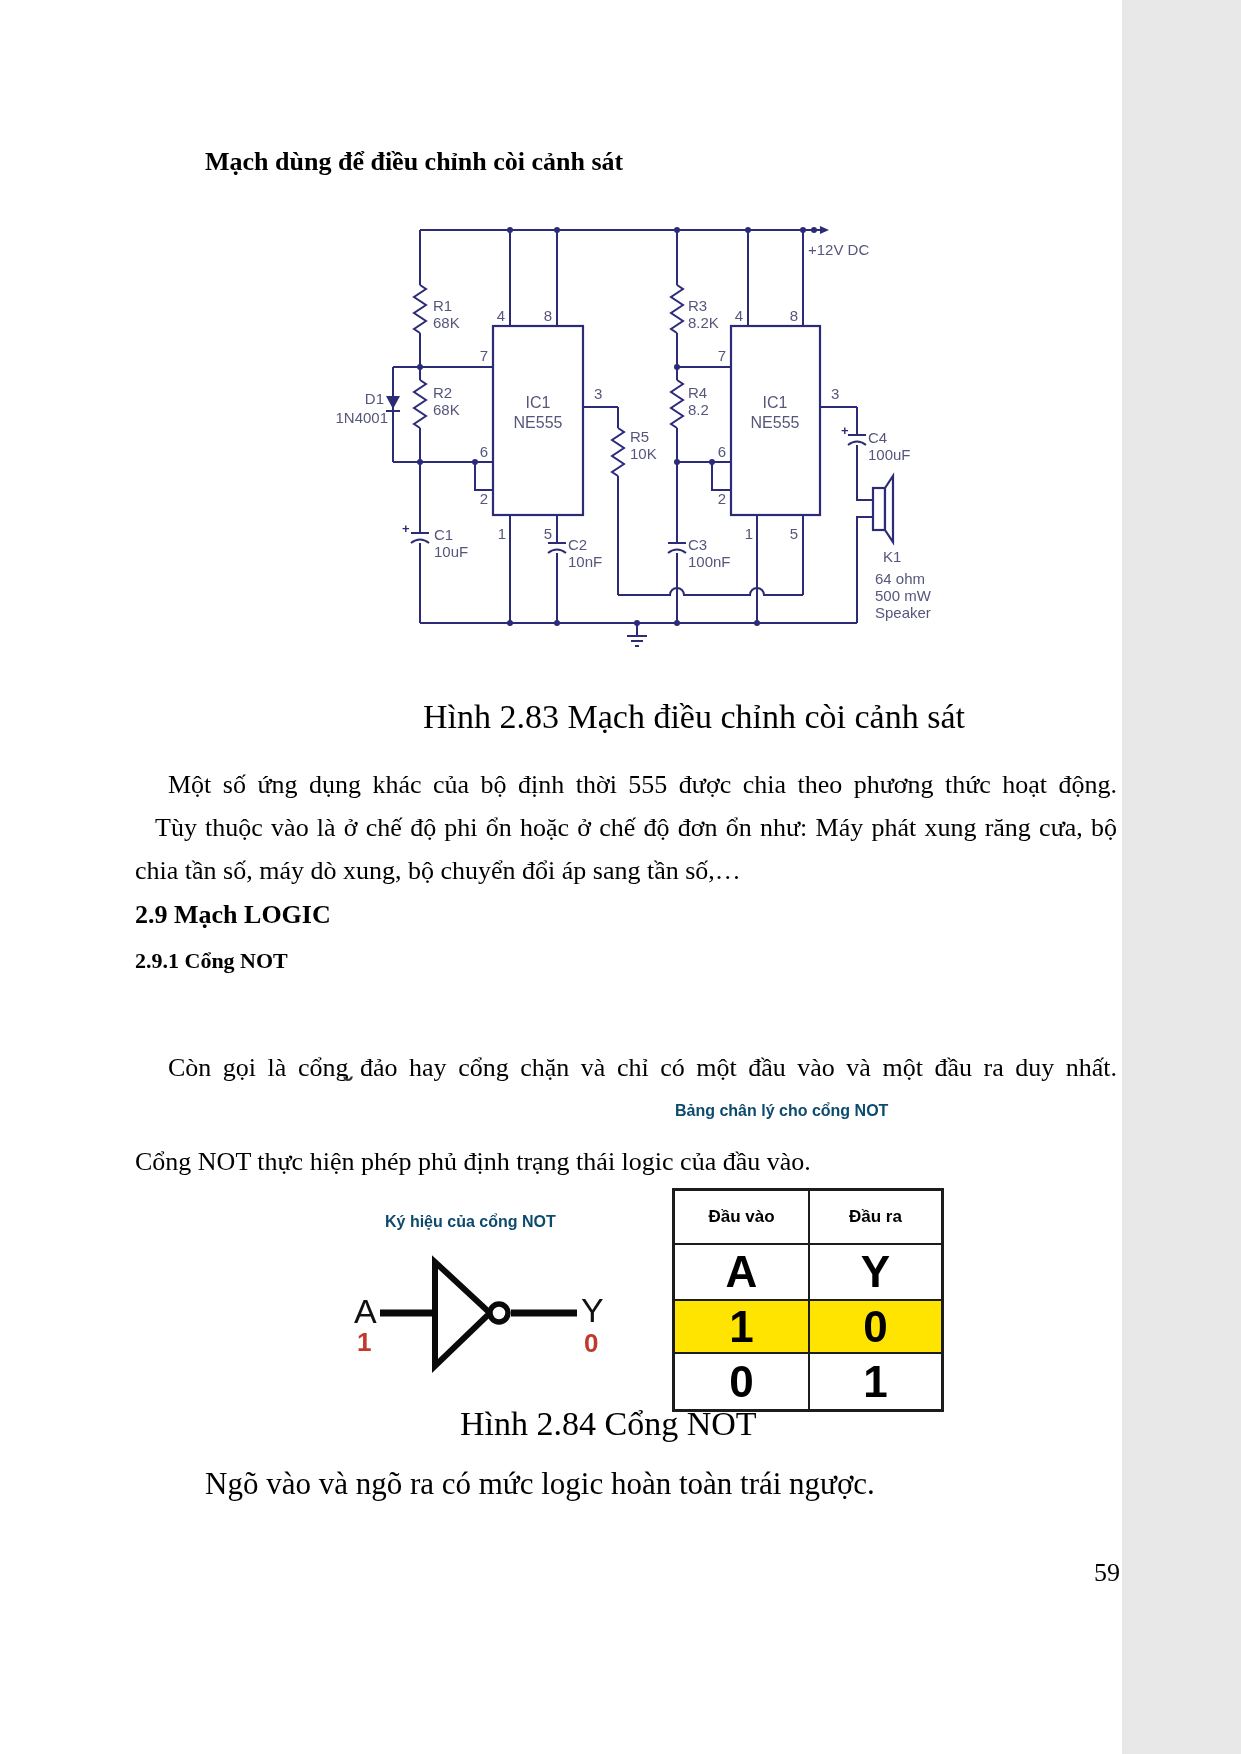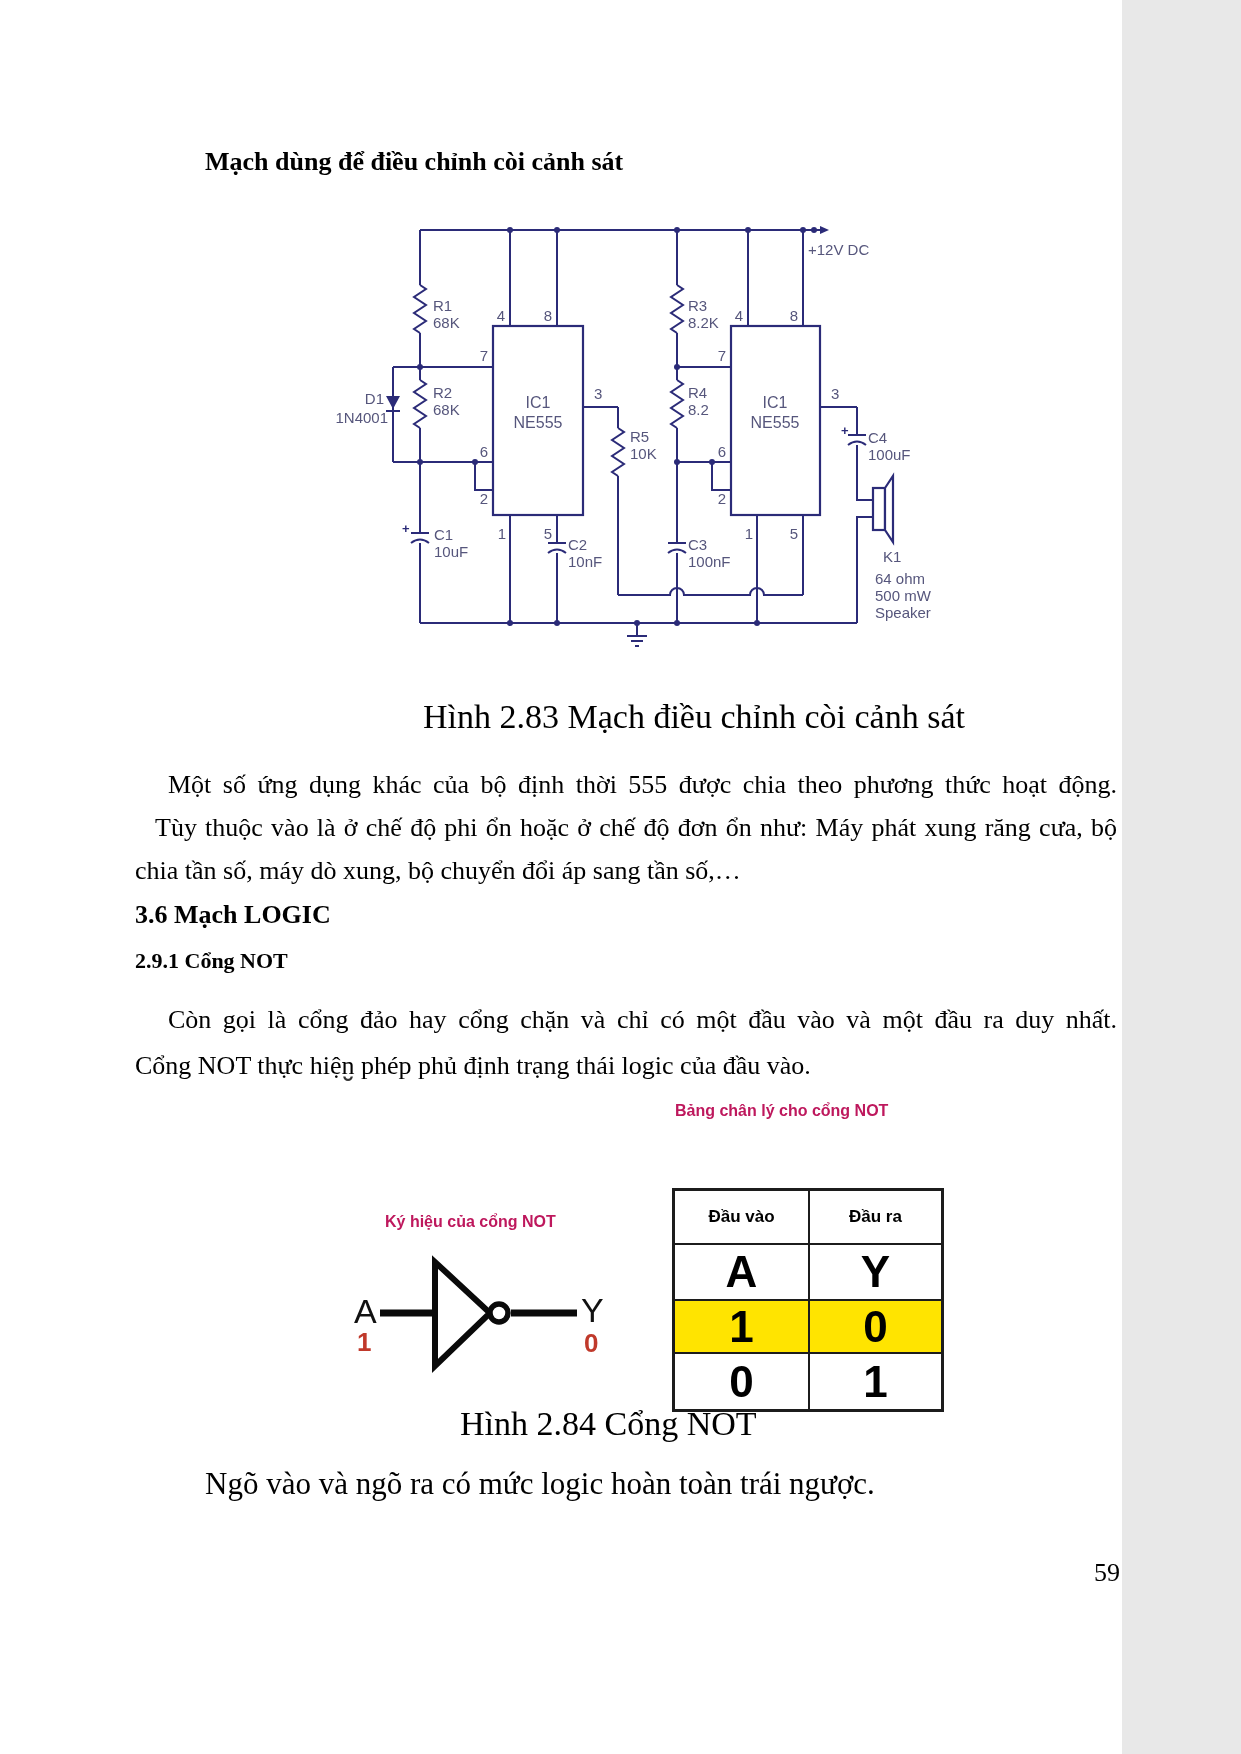--- a/index.html
+++ b/index.html
@@ -9,37 +9,37 @@
   .h-main{left:205px;top:145px;font-size:26px;font-weight:bold;line-height:34px;}
   .h-sec{left:135px;top:898px;font-size:26px;font-weight:bold;line-height:34px;}
   .h-sub{left:135px;top:944px;font-size:22px;font-weight:bold;line-height:34px;}
   .caption{font-size:34px;line-height:34px;}
   .cap283{left:423px;top:700px;}
   .cap284{left:460px;top:1407px;}
   .para{font-size:26px;}
   .p1{left:135px;top:763px;width:982px;}
   .p1 .pl{height:43px;line-height:43px;}
   .p2{left:135px;top:997px;width:982px;}
-  .p2 .pl{height:46px;line-height:46px;}
+  .p2 .pl{height:46px;line-height:46px;margin-top:48px;}
   .jline{text-align:justify;text-align-last:justify;margin-left:20px;}
   .ind{margin-left:33px;width:949px;}
   .p3{left:205px;top:1467px;font-size:31px;line-height:34px;}
   .pagenum{left:1094px;top:1556px;font-size:26px;line-height:34px;text-align:center;}
   .stray{left:344px;top:1072px;font-family:"Liberation Sans",sans-serif;
          font-size:28px;font-weight:bold;color:#333;}
   
   .circuit{left:300px;top:180px;}
   .cw{stroke:#2b2b78;stroke-width:2;fill:none;}
   .cwd{fill:#2b2b78;stroke:none;}
   .cbox{fill:#ffffff;stroke:#2b2b78;stroke-width:2.2;}
   .ctxt{font-family:"Liberation Sans","DejaVu Sans",sans-serif;font-size:15px;fill:#56567c;}
   .ctxt-ic{font-family:"Liberation Sans","DejaVu Sans",sans-serif;font-size:16px;fill:#56567c;}
   .cplus{font-family:"Liberation Sans","DejaVu Sans",sans-serif;font-size:13px;font-weight:bold;fill:#2b2b78;}
   
-  .figlabel{font-family:"Liberation Sans","DejaVu Sans",sans-serif;font-size:16px;font-weight:bold;color:#be185d;}
+  .figlabel{font-family:"Liberation Sans","DejaVu Sans",sans-serif;font-size:16px;font-weight:bold;color:#0c4a6e;}
   .gate-label{left:385px;top:1213px;}
   .table-title{left:675px;top:1102px;}
   .gate{left:340px;top:1252px;}
   .gtxt{font-family:"Liberation Sans","DejaVu Sans",sans-serif;font-size:34px;fill:#111;}
   .gred{font-family:"Liberation Sans","DejaVu Sans",sans-serif;font-size:26px;font-weight:bold;fill:#c0392b;}
   .gshape{stroke:#0a0a0a;fill:#ffffff;}
   .truth{position:absolute;left:672px;top:1148px;border-collapse:collapse;table-layout:fixed;
          font-family:"Liberation Sans","DejaVu Sans",sans-serif;border:3px solid #1c1c1c;margin-top:40px;}
   .truth td{border:2px solid #1c1c1c;text-align:center;vertical-align:middle;padding:0;}
   .truth .c1{width:133px;} .truth .c2{width:131px;}
@@ -217,21 +217,21 @@
   </svg>
 
   <div class="abs caption cap283">Hình 2.83 Mạch điều chỉnh còi cảnh sát</div>
 
   <div class="abs para p1">
     <div class="pl jline ind">Một số ứng dụng khác của bộ định thời 555 được chia theo phương thức hoạt động.</div>
     <div class="pl jline">Tùy thuộc vào là ở chế độ phi ổn hoặc ở chế độ đơn ổn như: Máy phát xung răng cưa, bộ</div>
     <div class="pl">chia tần số, máy dò xung, bộ chuyển đổi áp sang tần số,…</div>
   </div>
 
-  <div class="abs h-sec">3.6 Mạch LOGIC</div>
+  <div class="abs h-sec">2.9 Mạch LOGIC</div>
   <div class="abs h-sub">2.9.1 Cổng NOT</div>
 
   <div class="abs para p2">
     <div class="pl jline ind">Còn gọi là cổng đảo hay cổng chặn và chỉ có một đầu vào và một đầu ra duy nhất.</div>
     <div class="pl">Cổng NOT thực hiện phép phủ định trạng thái logic của đầu vào.</div>
   </div>
 
   <div class="abs stray">˘</div>
 
   <div class="abs figlabel gate-label">Ký hiệu của cổng NOT</div>

